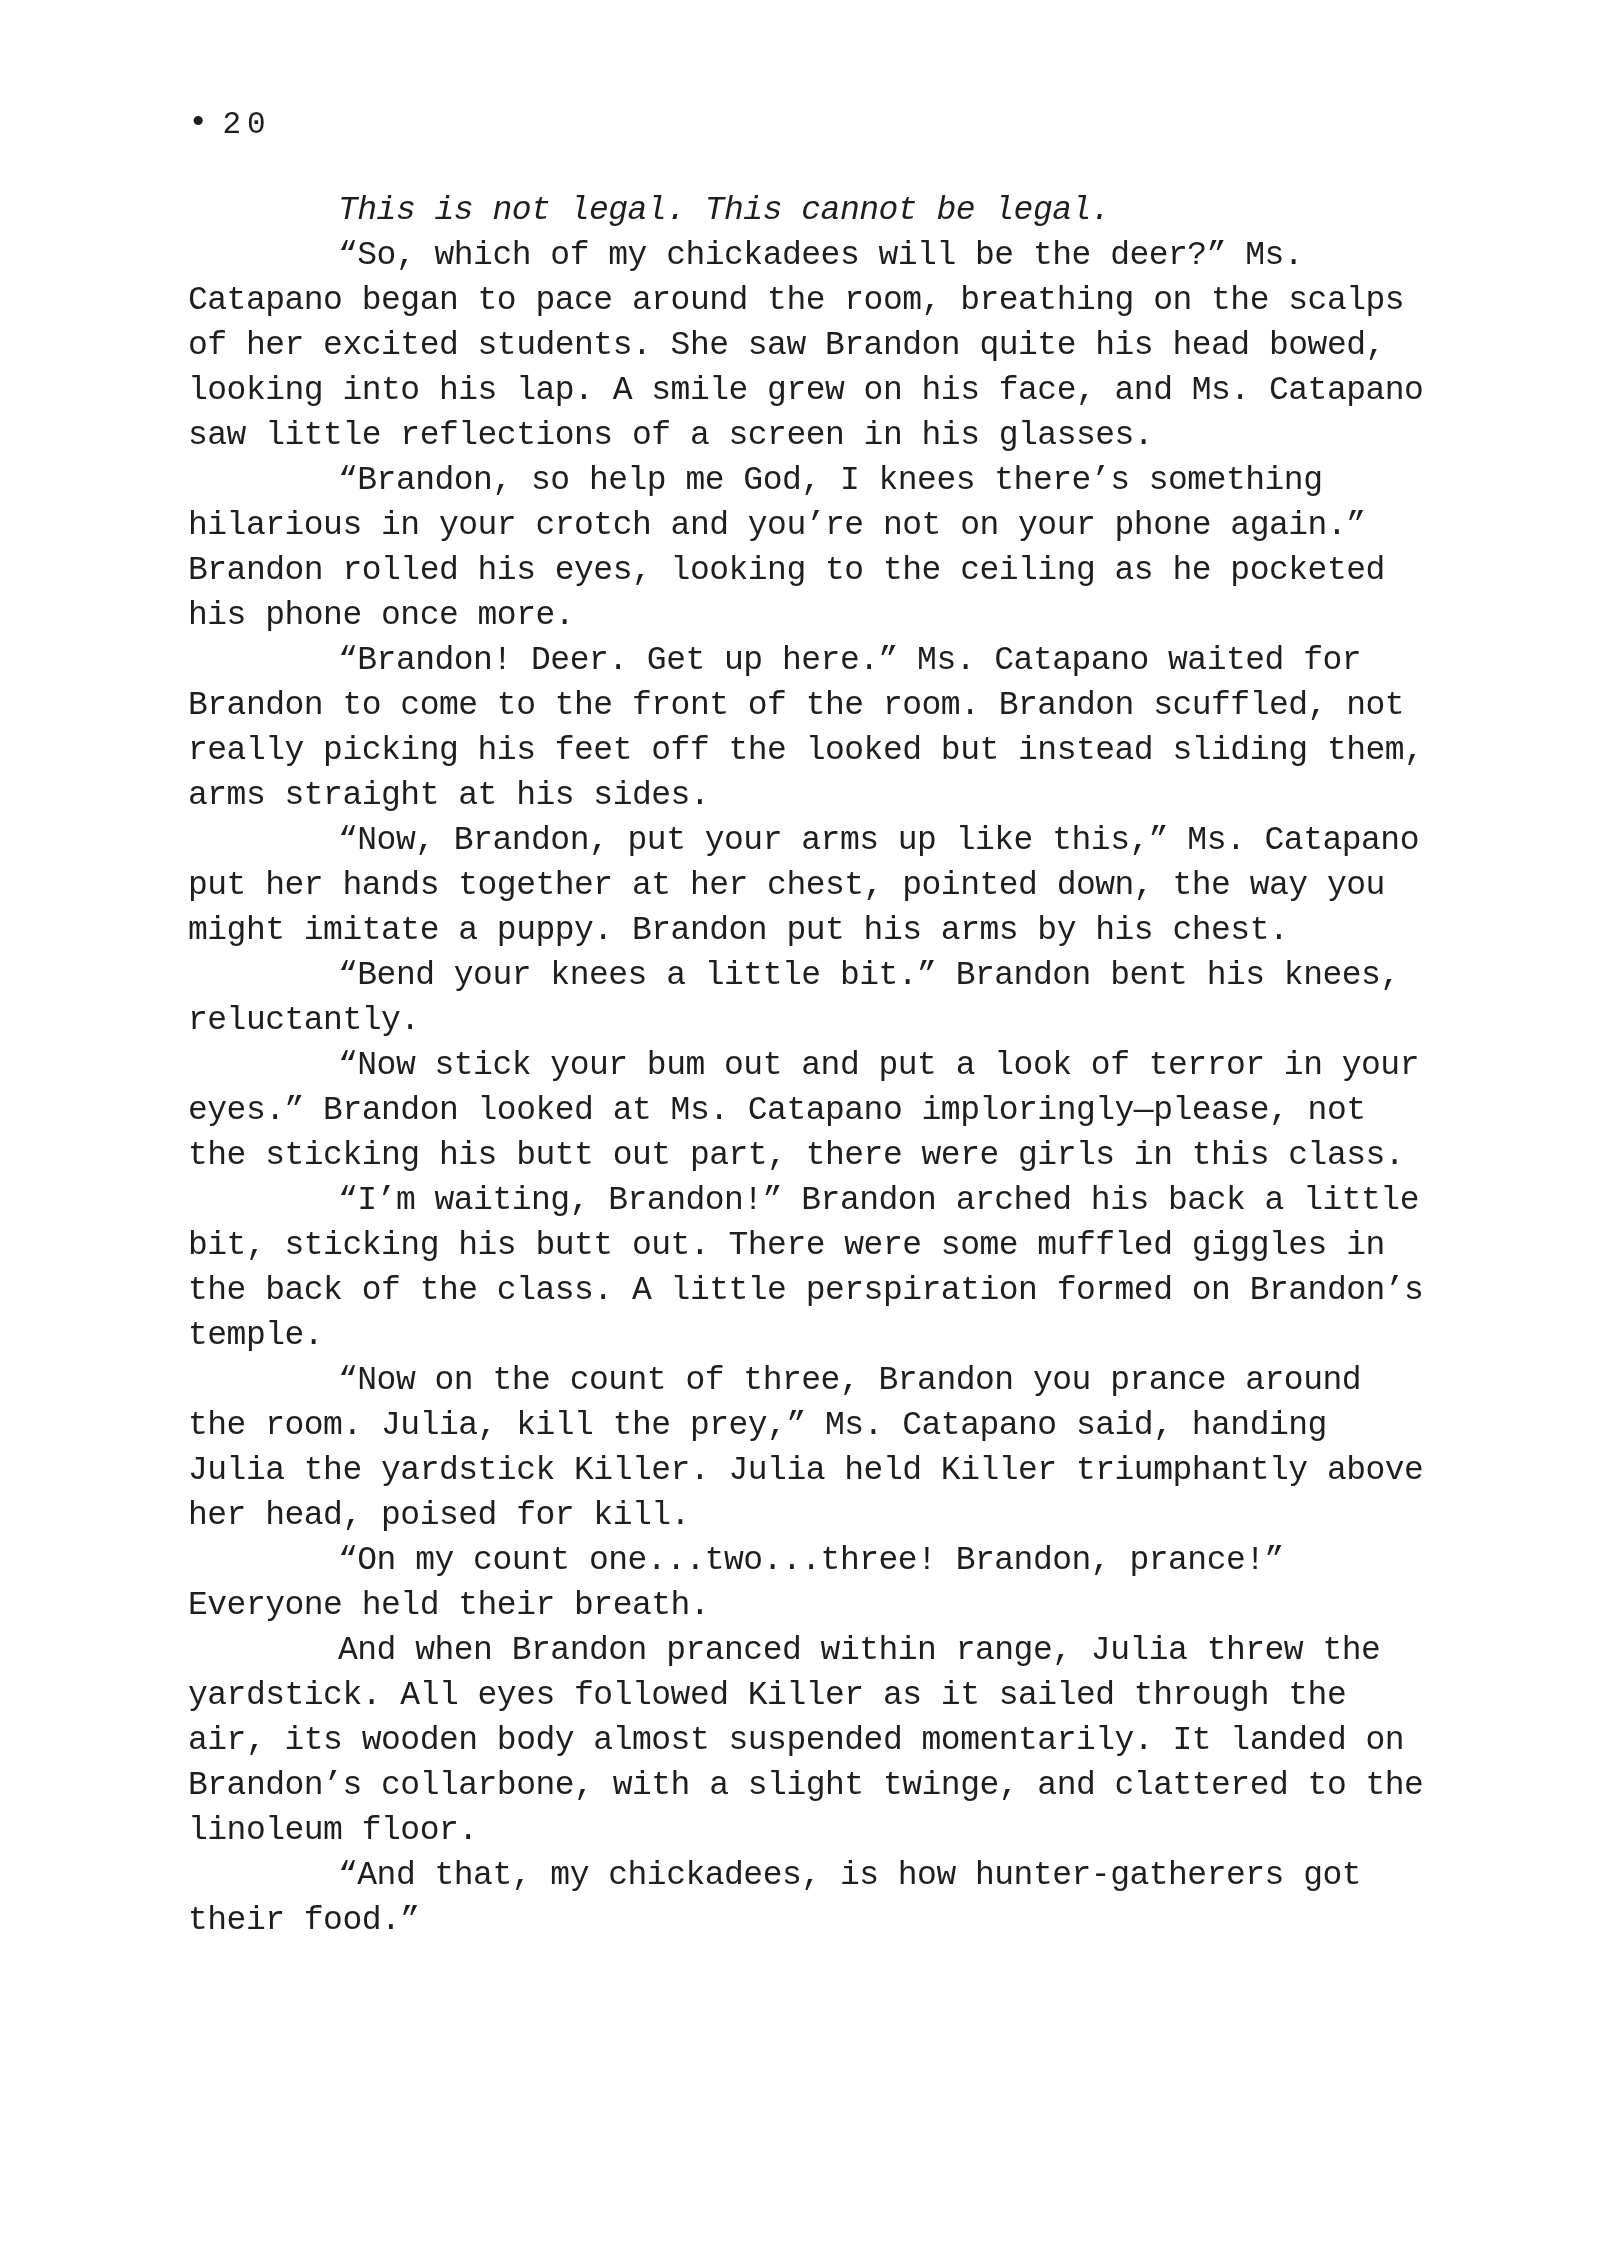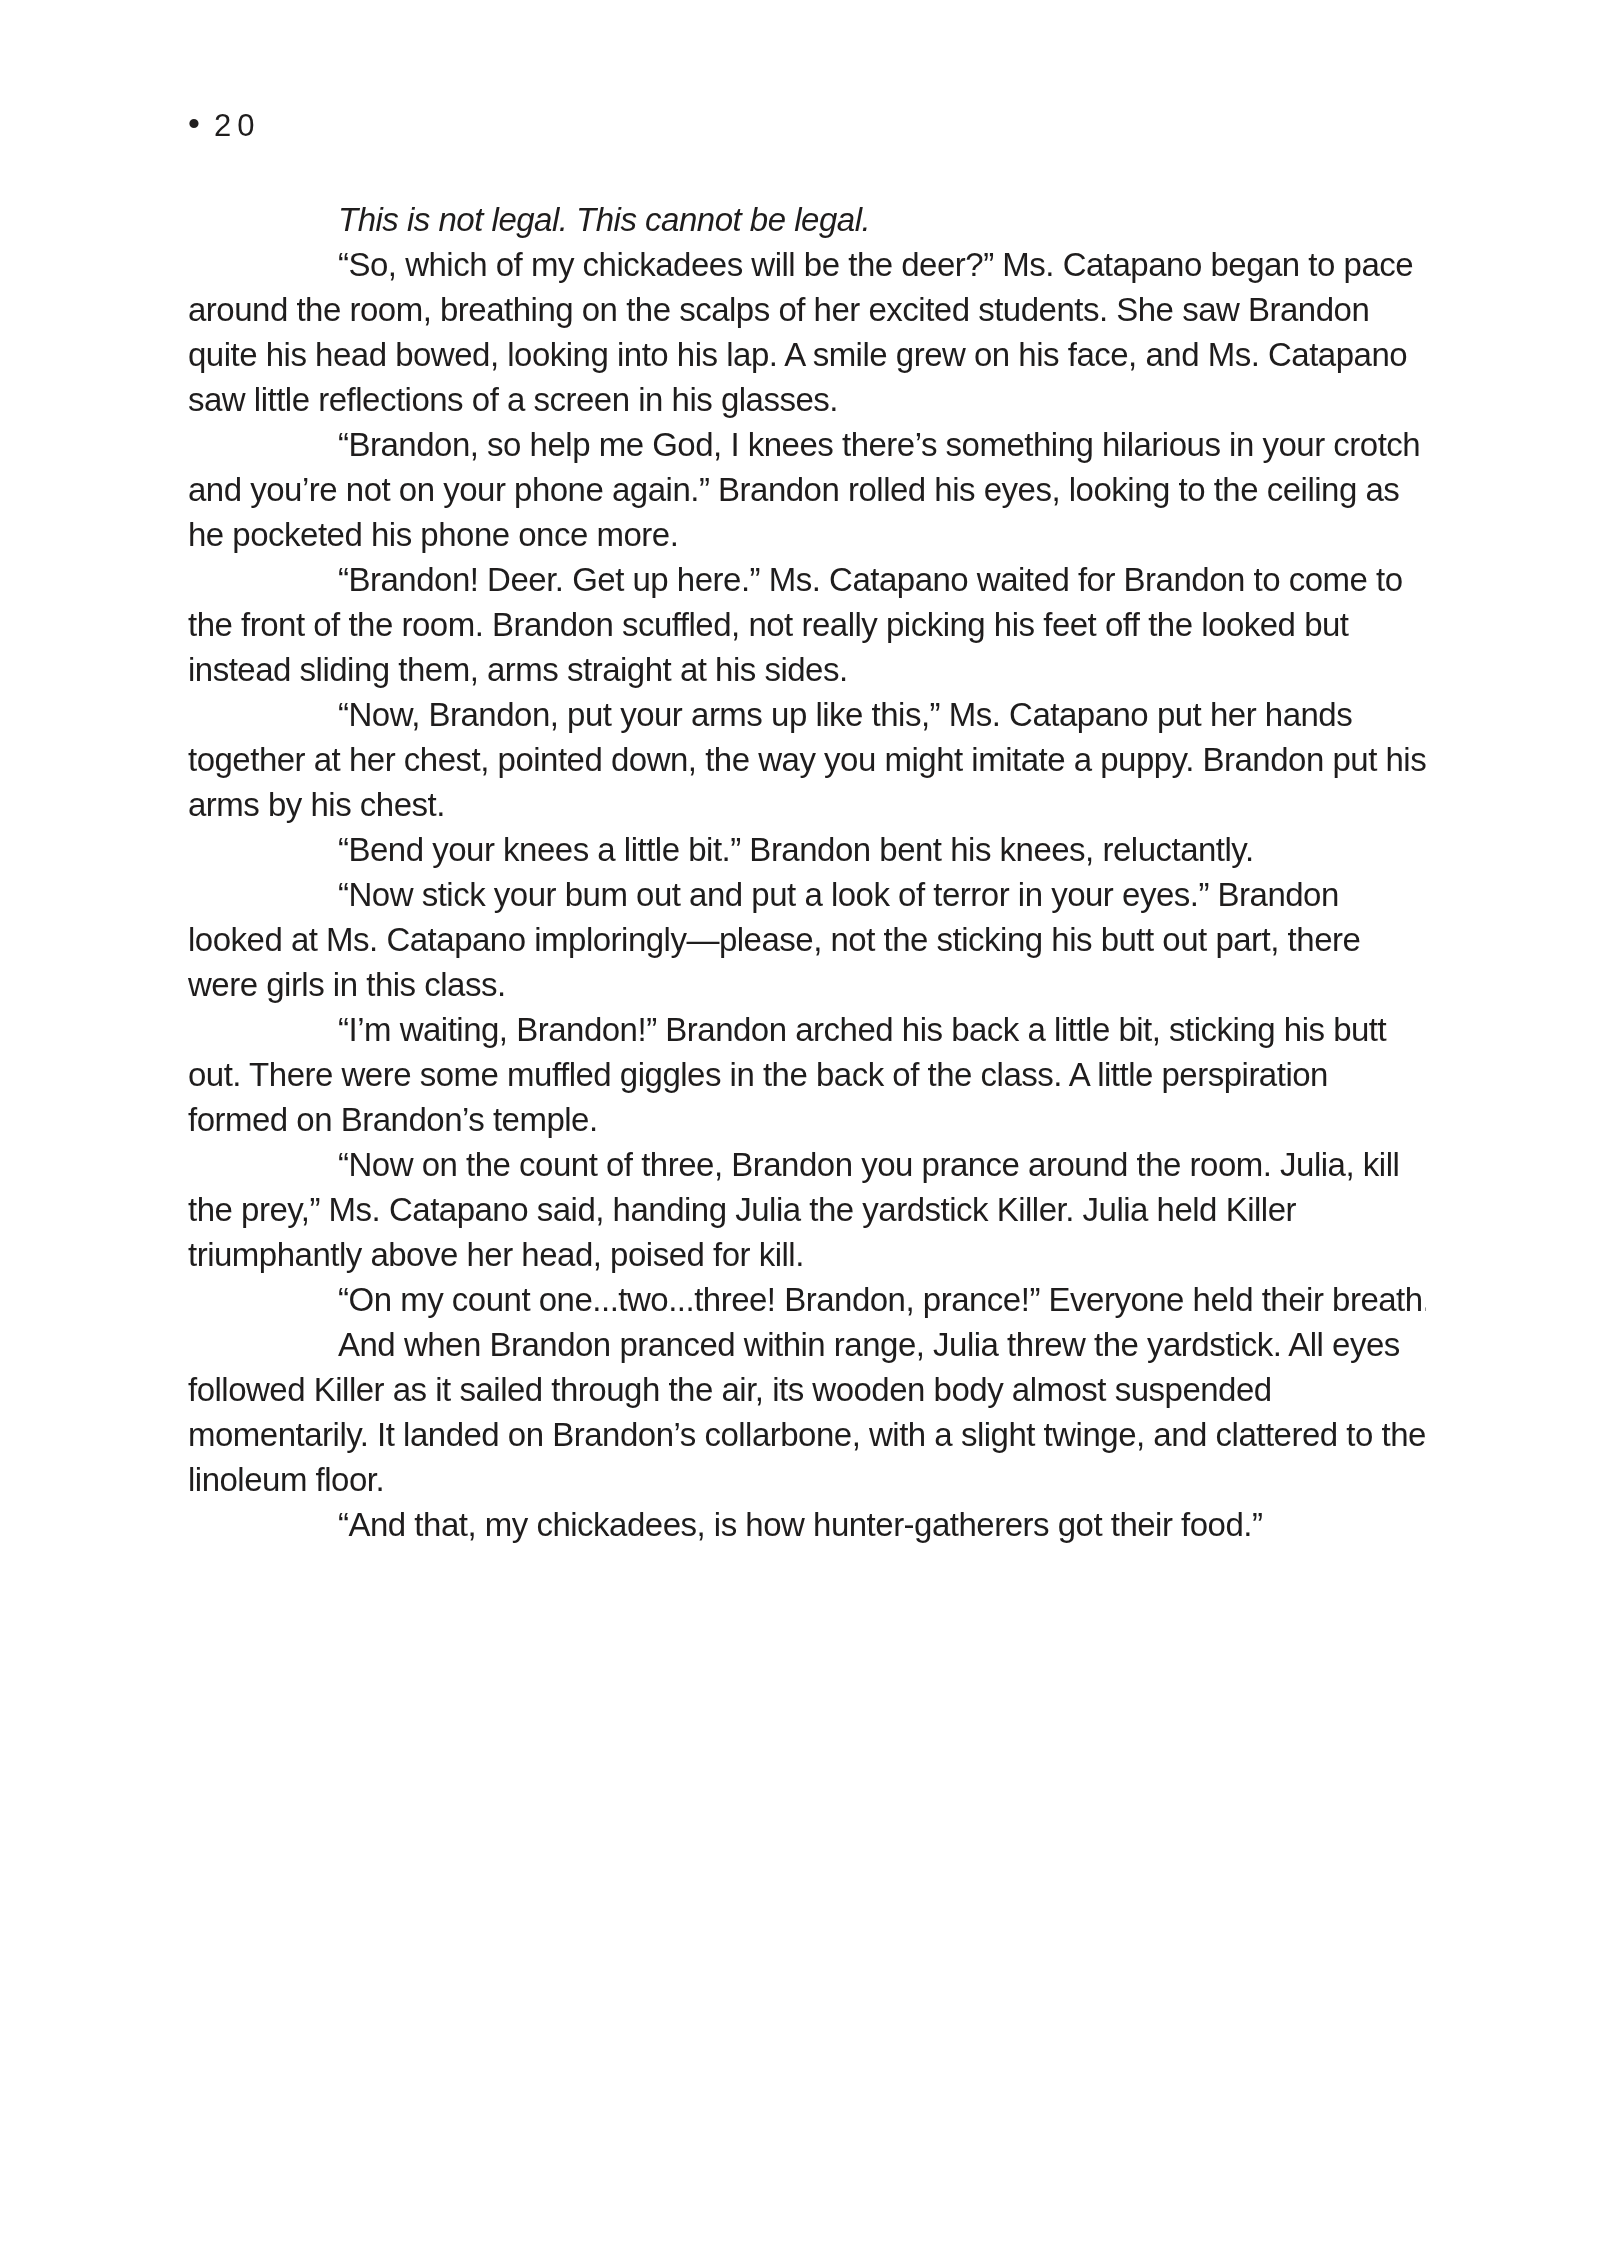--- a/index.html
+++ b/index.html
@@ -5,21 +5,21 @@
   html, body {
     margin: 0;
     padding: 0;
     background: var(--paper, #ffffff);
   }
   .page {
     position: relative;
     width: 1426px;
     height: 2250px;
     background: var(--paper, #ffffff);
-    font-family: Liberation Sans, sans-serif;
+    font-family: Liberation Mono, monospace;
     color: var(--ink, #1f1d1d);
     overflow: hidden;
   }
   .page-number {
     position: absolute;
     left: 188px;
     top: 106px;
     font-size: 31px;
     line-height: 34px;
     white-space: nowrap;
@@ -29,21 +29,21 @@
     font-size: 34px;
     margin-right: 14px;
     vertical-align: 1px;
   }
   .page-number .num {
     letter-spacing: 6px;
   }
   .text-block {
     position: absolute;
     left: 188px;
-    top: 197px;
+    top: 188px;
     width: 1245px;
     text-align: left;
   }
   .para {
     margin: 0;
     font-size: 33px;
     line-height: 45px;
     letter-spacing: -0.5px;
     text-indent: 150px;
   }

